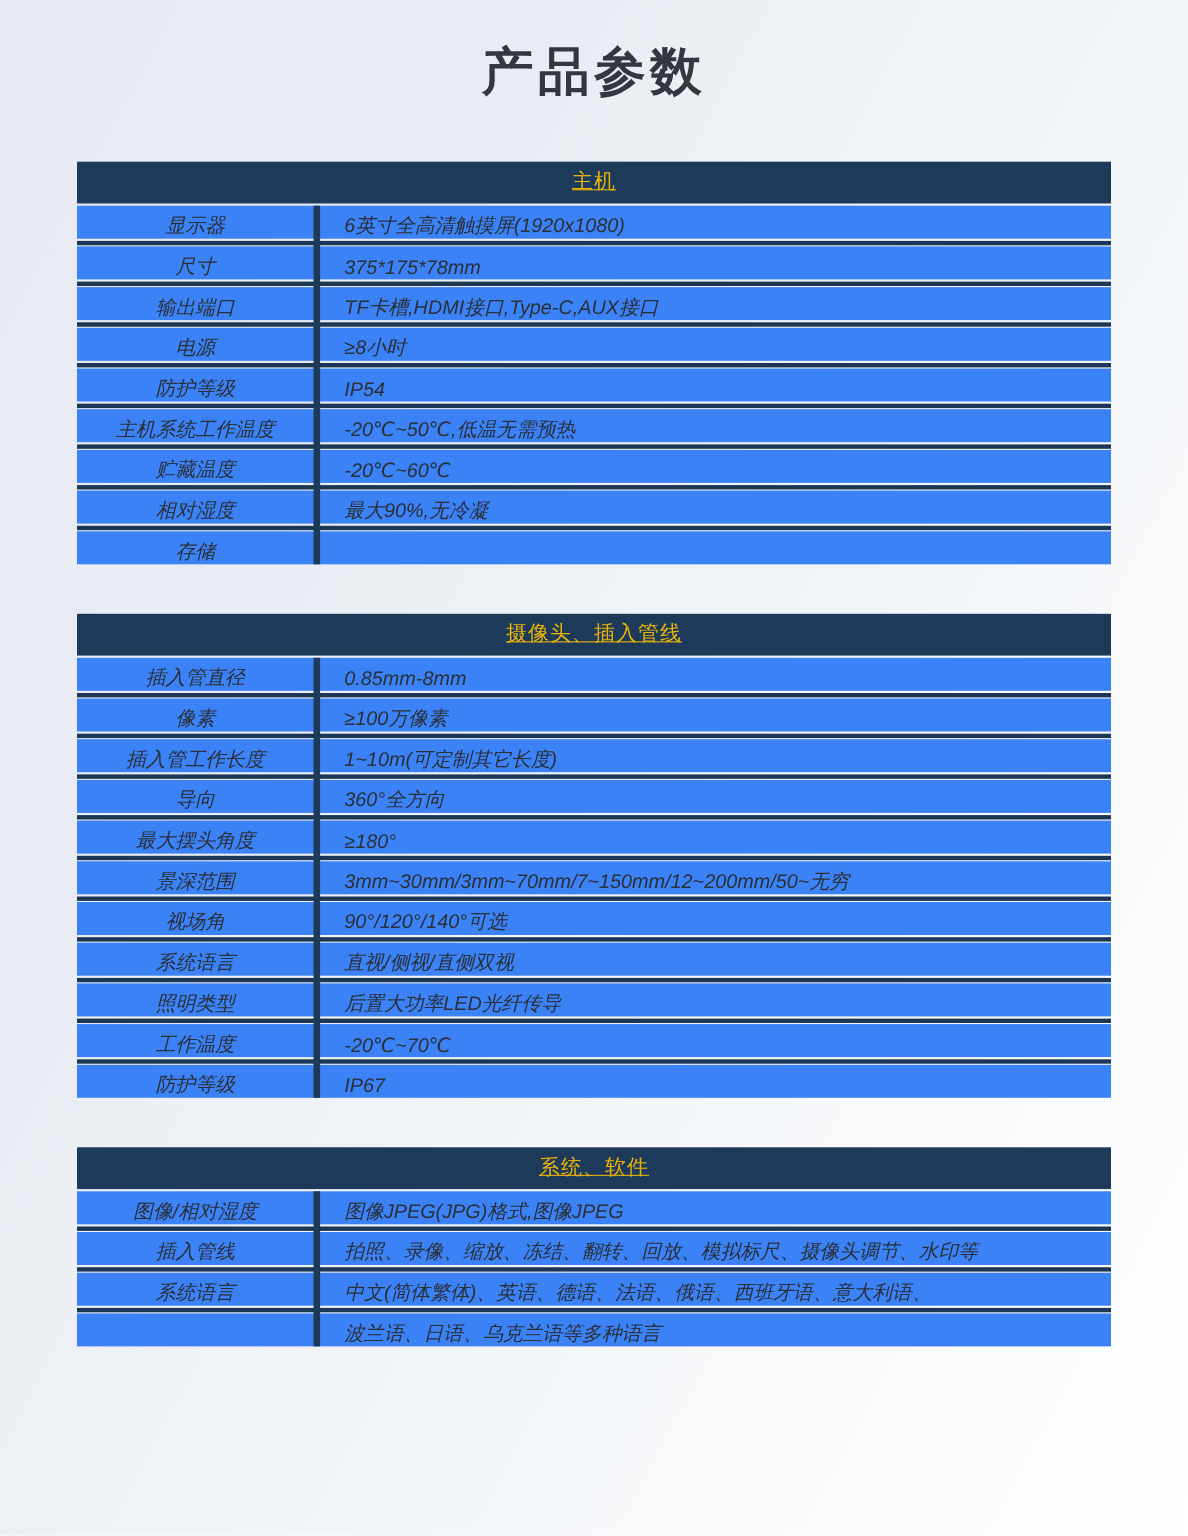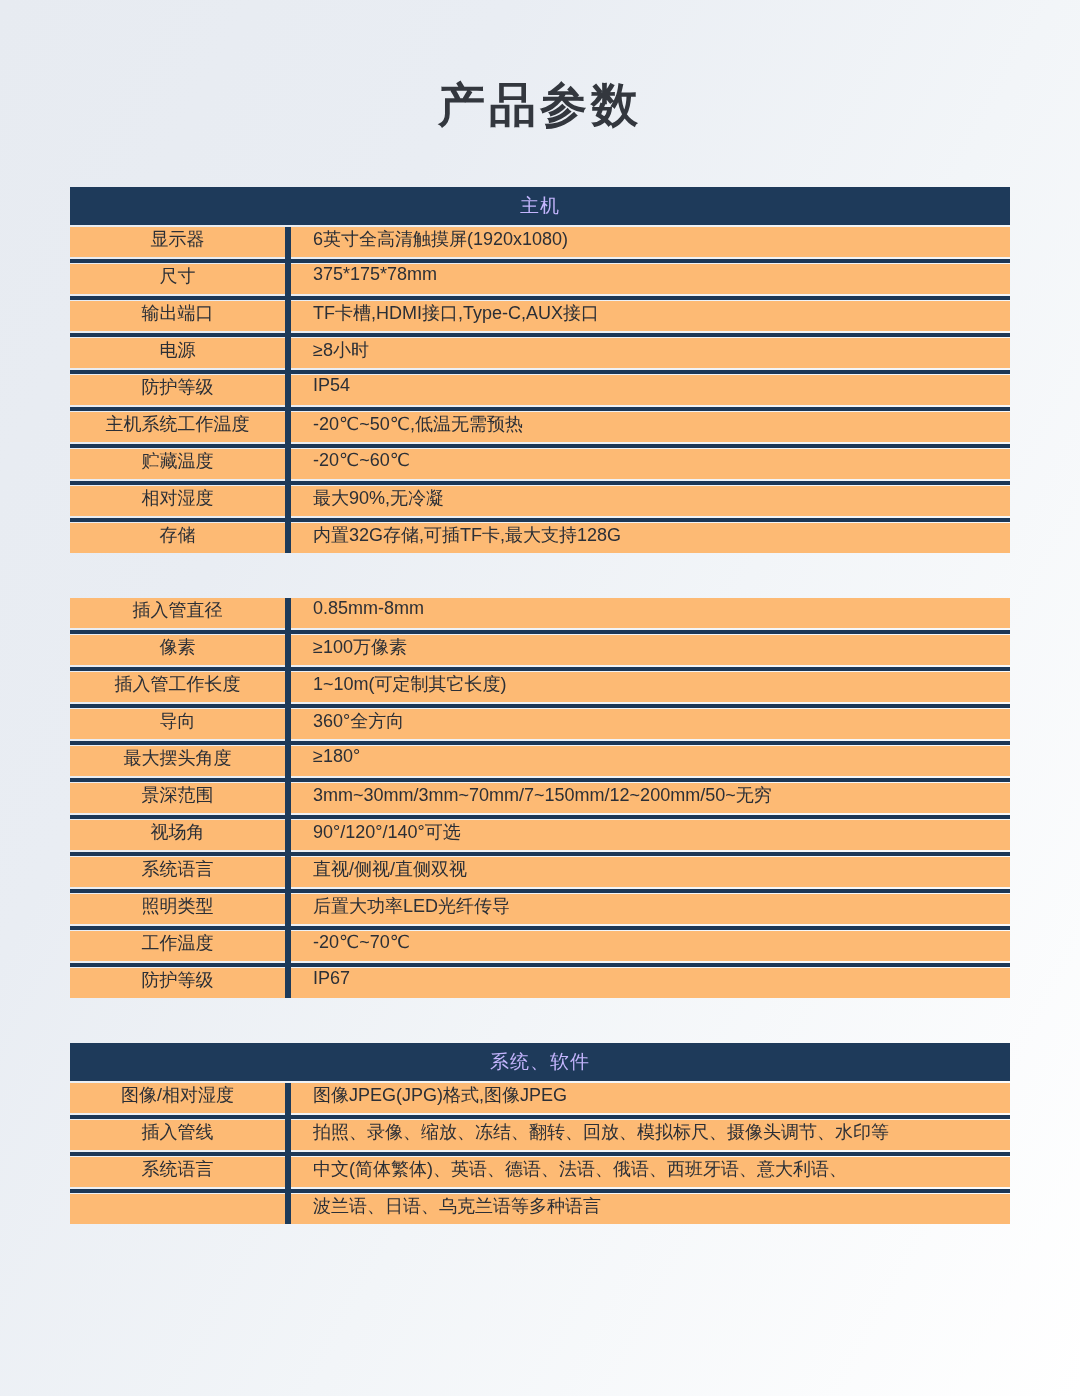--- a/index.html
+++ b/index.html
@@ -3,45 +3,46 @@
 <meta charset="utf-8">
 <style>
   html,body{margin:0;padding:0;}
   body{
     width:1080px;height:1396px;
     background:linear-gradient(118deg,#e7ebf1 0%,#e9edf3 28%,#f2f5f8 58%,#ffffff 100%);
     font-family:"Liberation Sans","DejaVu Sans",sans-serif;
     color:#2b2f36;
     overflow:hidden;
   }
-  .page{padding:74px 70px 0;}
+  .page{padding:34px 70px 0;}
   .page-title{
     margin:0 0 50px;
     text-align:center;
     font-size:47px;
     font-weight:bold;
     letter-spacing:4px;
     color:#33373e;
   }
   .spec-table{margin-bottom:45px;}
   .table-header{
     height:38px;line-height:38px;
     background:#1e3a5a;
-    color:#c4b5fd;
+    color:#eab308;
     text-align:center;
     font-size:19px;
     letter-spacing:1px;
     margin-bottom:2px;
+    text-decoration:underline;
   }
   .table-body{position:relative;}
   .col-divider{
     position:absolute;left:215px;top:0;bottom:0;width:6px;
     background:#1d3a59;z-index:2;
   }
-  .row{display:flex;align-items:flex-start;height:30px;background:#fdba74;}
+  .row{display:flex;align-items:flex-end;height:30px;background:#3b82f6;font-style:italic;}
   .sep{height:4px;margin:1.5px 0;background:#1c3756;}
   .cell{font-size:18px;color:#2b2f36;white-space:nowrap;}
   .cell.label{width:215px;text-align:center;}
   .cell.value{flex:1;padding-left:28px;}
 </style>
 </head>
 <body>
 
 <div class="page">
   <h1 class="page-title">产品参数</h1>
@@ -85,26 +86,26 @@
         <div class="cell value">-20℃~60℃</div>
       </div>
       <div class="sep"></div>
       <div class="row">
         <div class="cell label">相对湿度</div>
         <div class="cell value">最大90%,无冷凝</div>
       </div>
       <div class="sep"></div>
       <div class="row">
         <div class="cell label">存储</div>
-        <div class="cell value">内置32G存储,可插TF卡,最大支持128G</div>
       </div>
     </div>
   </section>
 
   <section class="spec-table">
+    <div class="table-header">摄像头、插入管线</div>
     <div class="table-body">
       <div class="col-divider"></div>
       <div class="row">
         <div class="cell label">插入管直径</div>
         <div class="cell value">0.85mm-8mm</div>
       </div>
       <div class="sep"></div>
       <div class="row">
         <div class="cell label">像素</div>
         <div class="cell value">≥100万像素</div>

